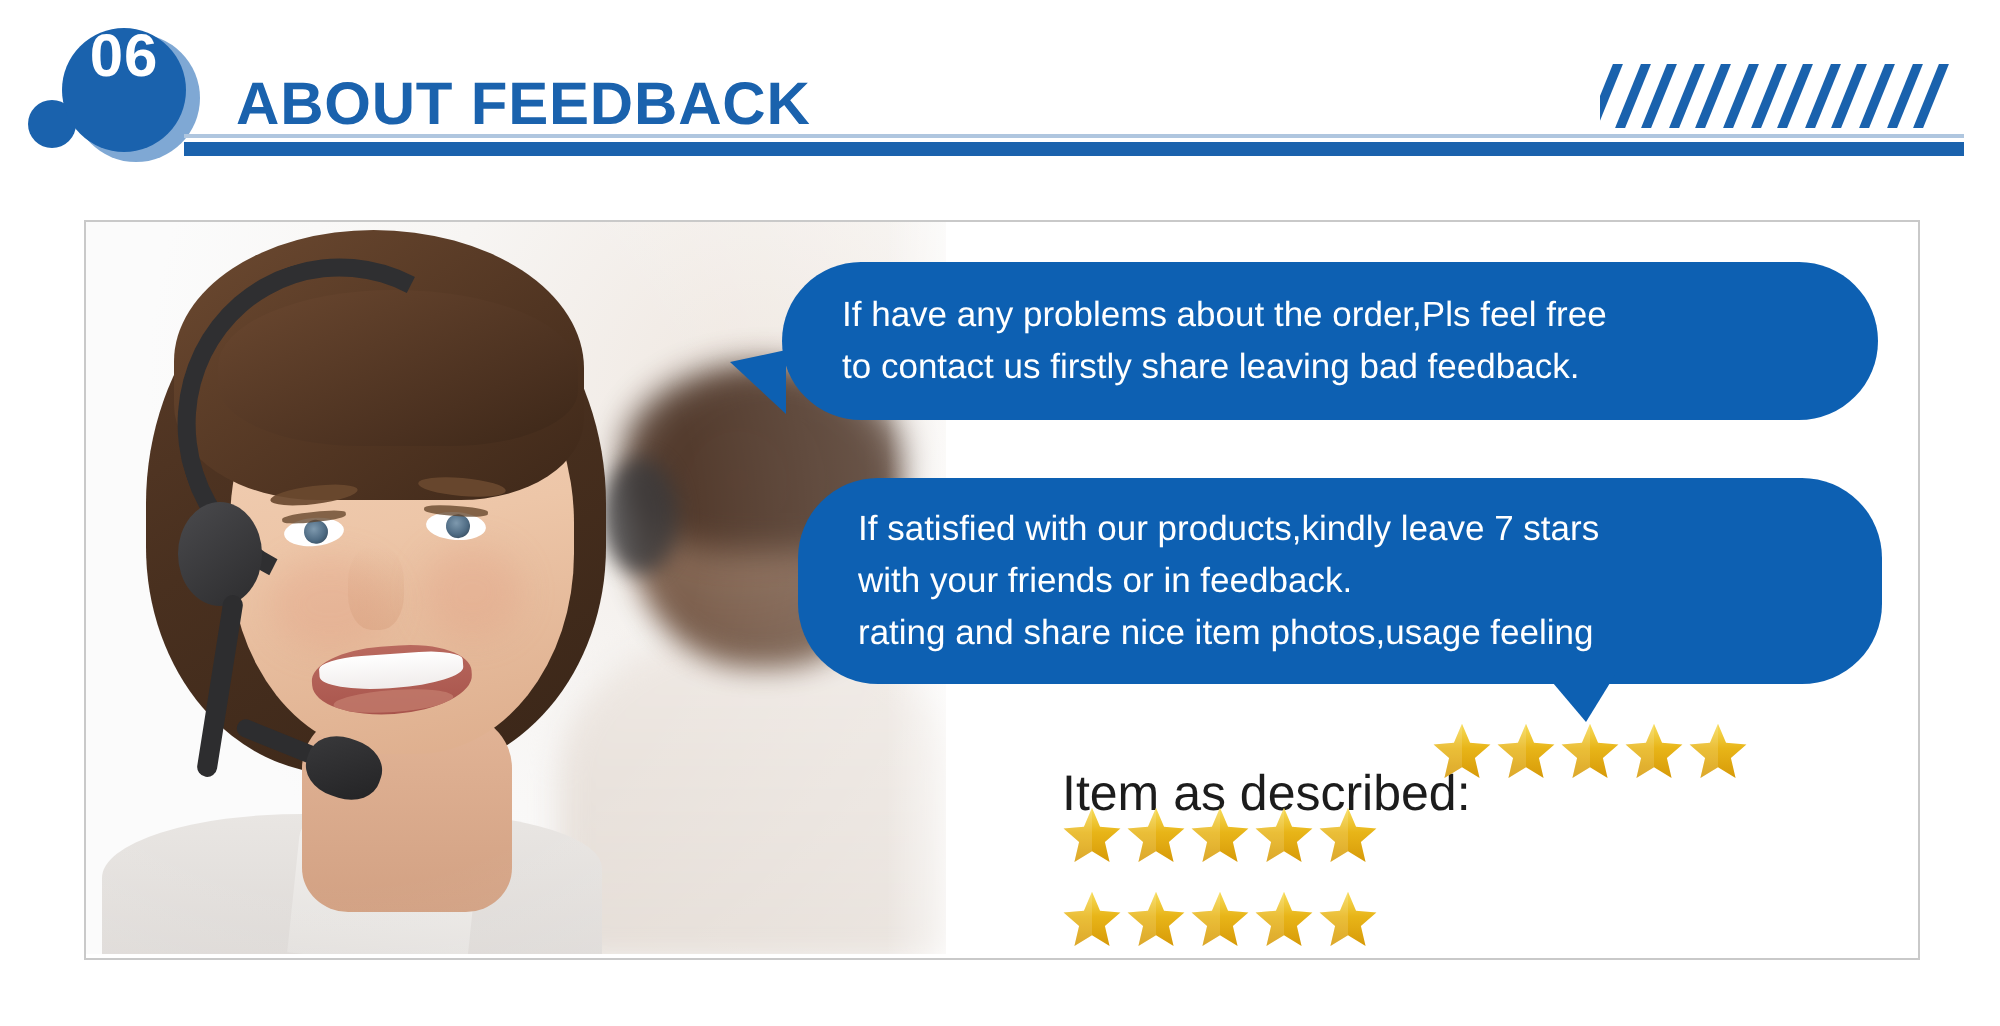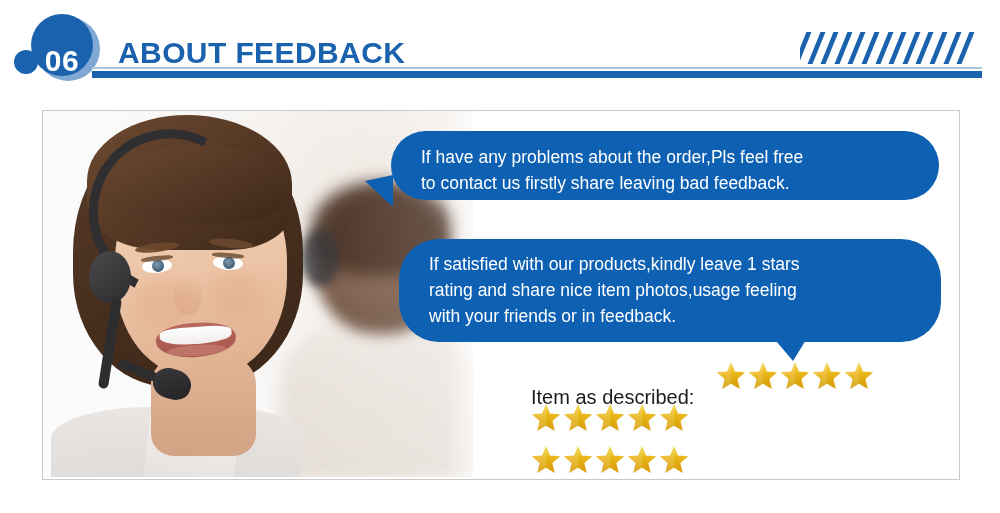--- a/index.html
+++ b/index.html
@@ -46,21 +46,21 @@
   }
   .badge-circle {
     position: absolute;
     left: 31px;
     top: 14px;
     width: 62px;
     height: 62px;
     border-radius: 50%;
     background: #1A62AD;
     display: flex;
-    align-items: flex-end;
+    align-items: flex-start;
     justify-content: center;
   }
   .badge-number {
     color: #ffffff;
     font-size: 30px;
     font-weight: bold;
     font-family: "Liberation Sans", sans-serif;
     letter-spacing: 0.5px;
     line-height: 1;
   }
@@ -400,21 +400,21 @@
   .bubble {
     position: absolute;
     background: #0D60B2;
     color: #ffffff;
     box-sizing: border-box;
   }
   #bubble-1 {
     left: 348px;
     top: 20px;
     width: 548px;
-    height: 69px;
+    height: 79px;
     border-radius: 40px;
     padding: 13px 26px 0 30px;
   }
   #bubble-2 {
     left: 356px;
     top: 128px;
     width: 542px;
     height: 103px;
     border-radius: 40px;
     padding: 12px 26px 0 30px;
@@ -453,21 +453,21 @@
     top: 243px;
     width: 420px;
   }
   .rating-row {
     display: flex;
     align-items: center;
     height: 42px;
   }
   .rating-label {
     width: 185px;
-    font-size: 20px;
+    font-size: 25px;
     color: #1c1c1c;
     white-space: nowrap;
     font-family: "Liberation Sans", sans-serif;
     margin-top: 44px;
   }
   .stars {
     display: flex;
     align-items: center;
     gap: 2px;
   }
@@ -561,23 +561,23 @@
     <div class="panel-fade"></div>
 
     <div class="bubble" id="bubble-1">
       <div class="tail-left"></div>
       <div class="bubble-text">If have any problems about the order,Pls feel free</div>
       <div class="bubble-text">to contact us firstly share leaving bad feedback.</div>
     </div>
 
     <div class="bubble" id="bubble-2">
       <div class="tail-down"></div>
-      <div class="bubble-text">If satisfied with our products,kindly leave 1 stars</div>
+      <div class="bubble-text">If satisfied with our products,kindly leave 7 stars</div>
+      <div class="bubble-text">with your friends or in feedback.</div>
       <div class="bubble-text">rating and share nice item photos,usage feeling</div>
-      <div class="bubble-text">with your friends or in feedback.</div>
     </div>
 
     <div id="ratings">
       <div class="rating-row">
         <span class="rating-label">Item as described:</span>
         <span class="stars">
             <svg class="star-icon" viewBox="0 0 32 31">
               <defs>
                 <linearGradient id="sg0_0" x1="0" y1="0" x2="0" y2="1">
                   <stop offset="0%" stop-color="#F7DC5A"></stop>

